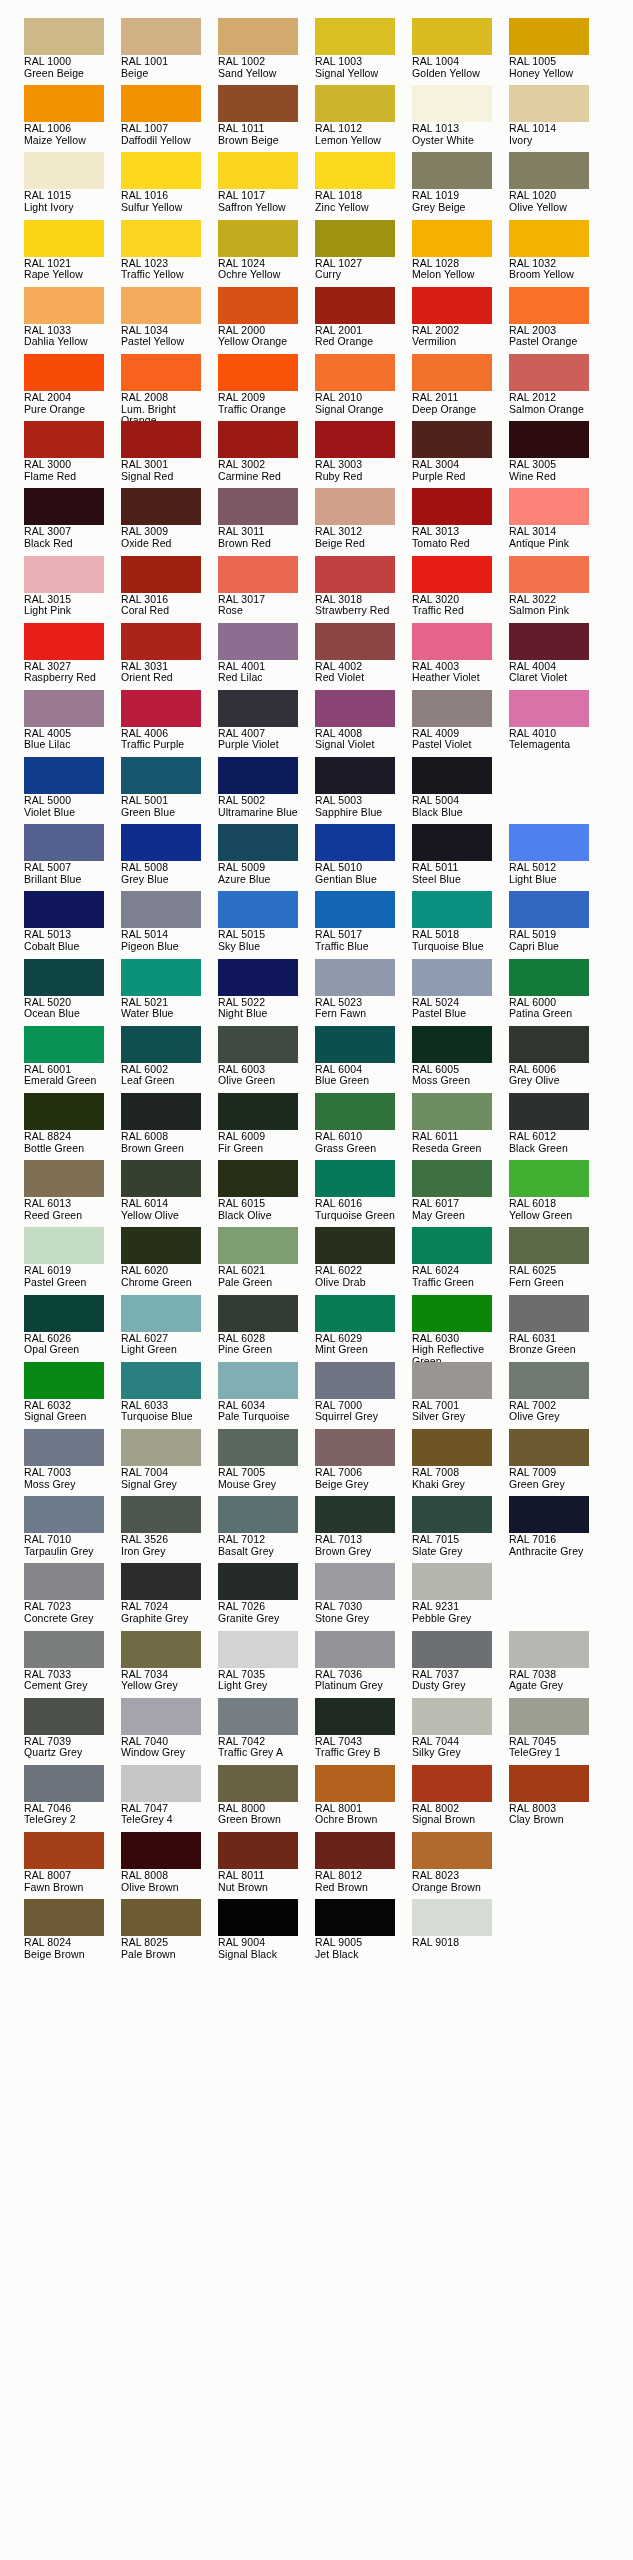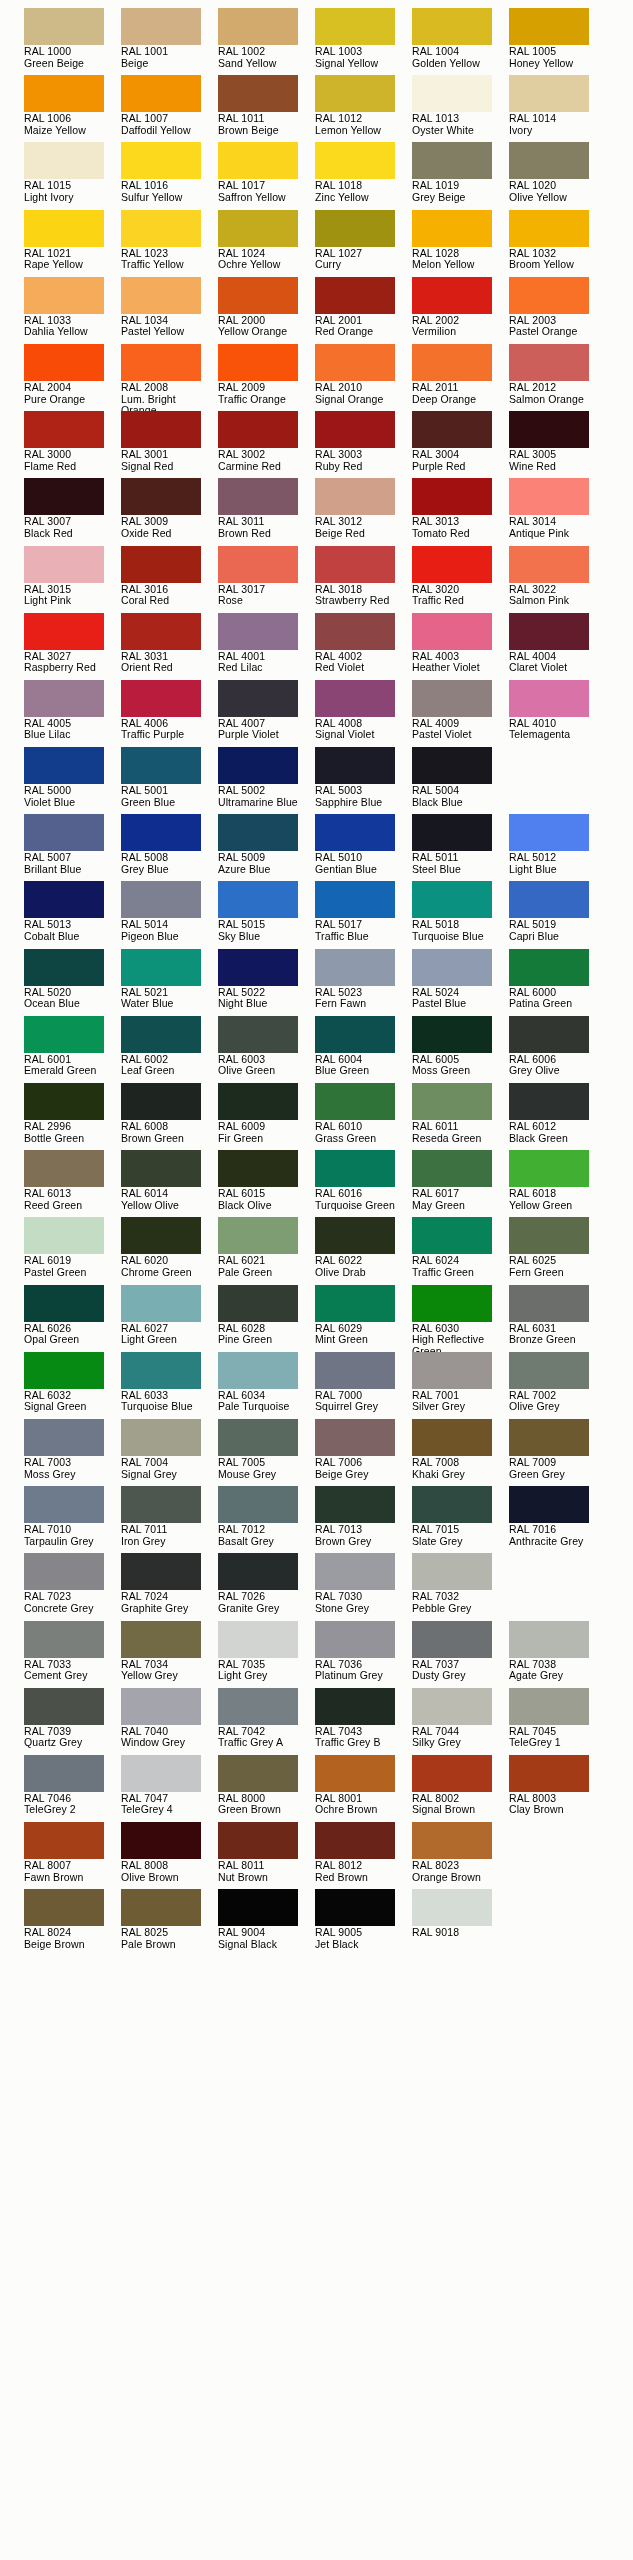--- a/index.html
+++ b/index.html
@@ -7,21 +7,21 @@
   body{
     width:633px;
     background:#fcfcfa;
     font-family:"Liberation Sans", sans-serif;
     -webkit-font-smoothing:none;
   }
   #chart{
     position:relative;
     width:633px;
     padding-left:24px;
-    padding-top:8px;
+    padding-top:18px;
     box-sizing:border-box;
   }
   .ral-row{
     display:block;
     position:relative;
     height:67.2px;
     white-space:nowrap;
     font-size:0;
   }
   .ral-cell{
@@ -351,21 +351,21 @@
           <span class="code">RAL 6004</span>
           <span class="nm">Blue Green</span>
         </span></div><div class="ral-cell"><span class="swatch" title="RAL 6005" style="background: rgb(13, 45, 30);"></span><span class="cap">
           <span class="code">RAL 6005</span>
           <span class="nm">Moss Green</span>
         </span></div><div class="ral-cell"><span class="swatch" title="RAL 6006" style="background: rgb(50, 54, 49);"></span><span class="cap">
           <span class="code">RAL 6006</span>
           <span class="nm">Grey Olive</span>
         </span></div></div>
     <div class="ral-row"><div class="ral-cell"><span class="swatch" title="RAL 6007" style="background: rgb(34, 49, 15);"></span><span class="cap">
-          <span class="code">RAL 2996</span>
+          <span class="code">RAL 8824</span>
           <span class="nm">Bottle Green</span>
         </span></div><div class="ral-cell"><span class="swatch" title="RAL 6008" style="background: rgb(30, 36, 32);"></span><span class="cap">
           <span class="code">RAL 6008</span>
           <span class="nm">Brown Green</span>
         </span></div><div class="ral-cell"><span class="swatch" title="RAL 6009" style="background: rgb(29, 42, 30);"></span><span class="cap">
           <span class="code">RAL 6009</span>
           <span class="nm">Fir Green</span>
         </span></div><div class="ral-cell"><span class="swatch" title="RAL 6010" style="background: rgb(47, 115, 57);"></span><span class="cap">
           <span class="code">RAL 6010</span>
           <span class="nm">Grass Green</span>
@@ -468,21 +468,21 @@
           <span class="code">RAL 7008</span>
           <span class="nm">Khaki Grey</span>
         </span></div><div class="ral-cell"><span class="swatch" title="RAL 7009" style="background: rgb(108, 89, 48);"></span><span class="cap">
           <span class="code">RAL 7009</span>
           <span class="nm">Green Grey</span>
         </span></div></div>
     <div class="ral-row"><div class="ral-cell"><span class="swatch" title="RAL 7010" style="background: rgb(109, 123, 140);"></span><span class="cap">
           <span class="code">RAL 7010</span>
           <span class="nm">Tarpaulin Grey</span>
         </span></div><div class="ral-cell"><span class="swatch" title="RAL 7011" style="background: rgb(77, 87, 80);"></span><span class="cap">
-          <span class="code">RAL 7011</span>
+          <span class="code">RAL 3526</span>
           <span class="nm">Iron Grey</span>
         </span></div><div class="ral-cell"><span class="swatch" title="RAL 7012" style="background: rgb(92, 111, 113);"></span><span class="cap">
           <span class="code">RAL 7012</span>
           <span class="nm">Basalt Grey</span>
         </span></div><div class="ral-cell"><span class="swatch" title="RAL 7013" style="background: rgb(38, 55, 43);"></span><span class="cap">
           <span class="code">RAL 7013</span>
           <span class="nm">Brown Grey</span>
         </span></div><div class="ral-cell"><span class="swatch" title="RAL 7015" style="background: rgb(47, 75, 65);"></span><span class="cap">
           <span class="code">RAL 7015</span>
           <span class="nm">Slate Grey</span>
@@ -496,21 +496,21 @@
         </span></div><div class="ral-cell"><span class="swatch" title="RAL 7024" style="background: rgb(44, 46, 46);"></span><span class="cap">
           <span class="code">RAL 7024</span>
           <span class="nm">Graphite Grey</span>
         </span></div><div class="ral-cell"><span class="swatch" title="RAL 7026" style="background: rgb(37, 42, 43);"></span><span class="cap">
           <span class="code">RAL 7026</span>
           <span class="nm">Granite Grey</span>
         </span></div><div class="ral-cell"><span class="swatch" title="RAL 7030" style="background: rgb(154, 156, 162);"></span><span class="cap">
           <span class="code">RAL 7030</span>
           <span class="nm">Stone Grey</span>
         </span></div><div class="ral-cell"><span class="swatch" title="RAL 7032" style="background: rgb(180, 181, 172);"></span><span class="cap">
-          <span class="code">RAL 7032</span>
+          <span class="code">RAL 9231</span>
           <span class="nm">Pebble Grey</span>
         </span></div></div>
     <div class="ral-row"><div class="ral-cell"><span class="swatch" title="RAL 7033" style="background: rgb(123, 127, 124);"></span><span class="cap">
           <span class="code">RAL 7033</span>
           <span class="nm">Cement Grey</span>
         </span></div><div class="ral-cell"><span class="swatch" title="RAL 7034" style="background: rgb(113, 106, 68);"></span><span class="cap">
           <span class="code">RAL 7034</span>
           <span class="nm">Yellow Grey</span>
         </span></div><div class="ral-cell"><span class="swatch" title="RAL 7035" style="background: rgb(210, 212, 210);"></span><span class="cap">
           <span class="code">RAL 7035</span>

